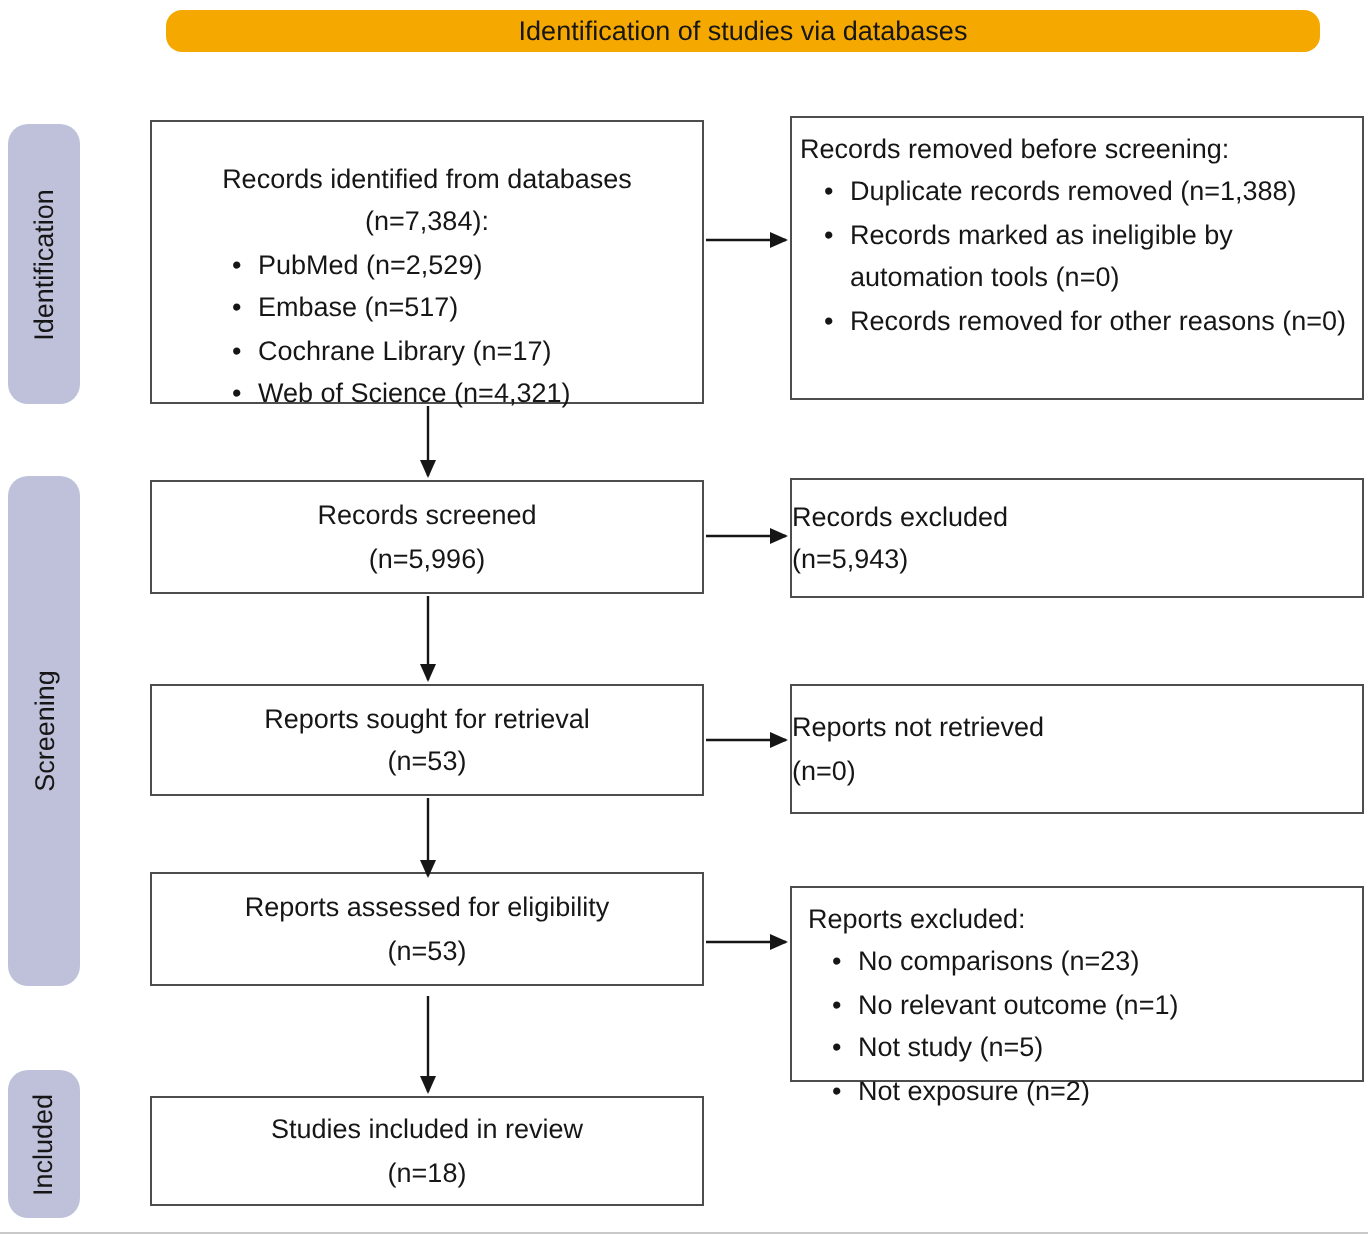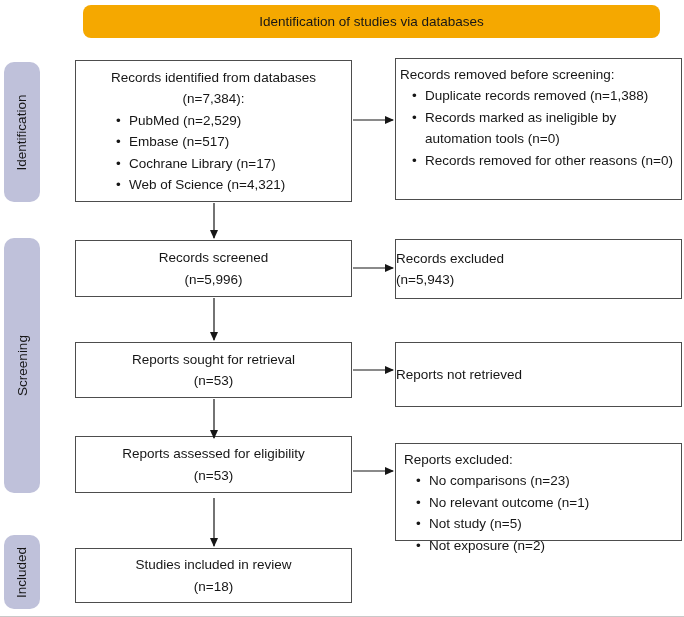--- a/index.html
+++ b/index.html
@@ -2,21 +2,21 @@
 <html style="--banner-background: #F5A800; --stage-label-background: #BFC1DA; --box-border: #4D4D4D;"><head>
 <meta charset="utf-8">
 <style>
   html, body { margin: 0; padding: 0; background: #fff; }
   .canvas {
     position: relative; width: 684px; height: 617px; background: #ffffff;
     font-family: "Liberation Sans", "DejaVu Sans", sans-serif;
     font-size: 13.5px; color: #161616; overflow: hidden;
   }
   .banner {
-    position: absolute; left: 83px; top: 5px; width: 577px; height: 33px;
+    position: absolute; left: 83px; top: 5px; width: 577px; height: 21px;
     background: var(--banner-background, #F5A800); border-radius: 8px;
     display: flex; align-items: center; justify-content: center;
   }
   .stage {
     position: absolute; left: 4px; width: 36px;
     background: var(--stage-label-background, #BFC1DA); border-radius: 10px;
     display: flex; align-items: center; justify-content: center;
   }
   .stage .vtext { transform: rotate(-90deg); white-space: nowrap; }
   #stage-identification { top: 62px;  height: 140px; }
@@ -32,21 +32,21 @@
     justify-content: center; text-align: center;
   }
   .box.leftpad {
     display: flex; flex-direction: column; justify-content: center;
     text-align: left;
   }
   ul.bullets { list-style: none; margin: 0; padding: 0; text-align: left; }
   ul.bullets li { position: relative; padding-left: 13px; }
   ul.bullets li::before { content: "\2022"; position: absolute; left: 0; }
 
-  #box-records-identified { left: 75px;  top: 60px;  width: 277px; height: 142px; padding-top: 6px; text-align: center; }
+  #box-records-identified { left: 75px;  top: 60px;  width: 277px; height: 142px; padding-top: 18px; text-align: center; }
   #box-records-identified ul { margin-left: 40px; }
   #box-records-removed    { left: 395px; top: 58px;  width: 287px; height: 142px; padding: 5px 6px 5px 4px; }
   #box-records-removed ul { margin-left: 12px; }
   #box-records-screened   { left: 75px;  top: 240px; width: 277px; height: 57px; }
   #box-records-excluded   { left: 395px; top: 239px; width: 287px; height: 60px; }
   #box-reports-sought     { left: 75px;  top: 342px; width: 277px; height: 56px; }
   #box-reports-not-retrieved { left: 395px; top: 342px; width: 287px; height: 65px; }
   #box-reports-assessed   { left: 75px;  top: 436px; width: 277px; height: 57px; }
   #box-reports-excluded   { left: 395px; top: 443px; width: 287px; height: 98px; padding: 5px 6px 5px 8px; }
   #box-reports-excluded ul { margin-left: 12px; }
@@ -107,20 +107,21 @@
     <div>(n=5,943)</div>
   </div>
 
   <div class="box center" id="box-reports-sought">
     <div>Reports sought for retrieval</div>
     <div>(n=53)</div>
   </div>
 
   <div class="box leftpad" id="box-reports-not-retrieved">
     <div>Reports not retrieved</div>
+    <div>(n=0)</div>
   </div>
 
   <div class="box center" id="box-reports-assessed">
     <div>Reports assessed for eligibility</div>
     <div>(n=53)</div>
   </div>
 
   <div class="box" id="box-reports-excluded">
     <div>Reports excluded:</div>
     <ul class="bullets">

